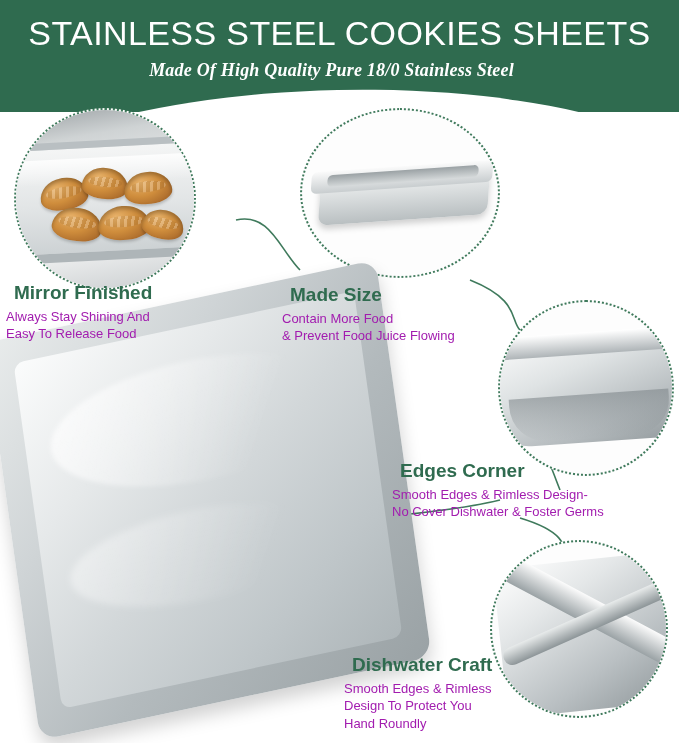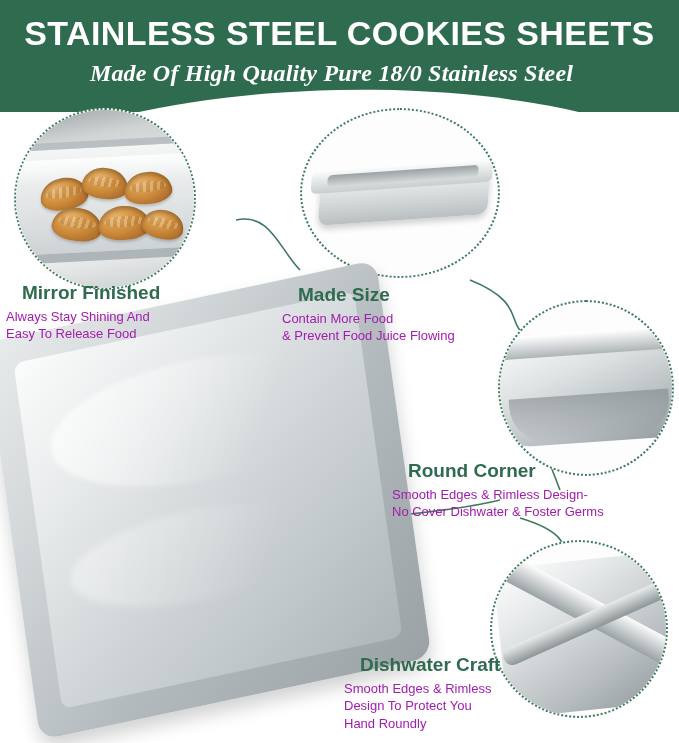--- a/index.html
+++ b/index.html
@@ -36,29 +36,29 @@
   .header-inner {
     position: absolute;
     left: 0; top: 0; width: 679px;
     text-align: center;
     z-index: 3;
   }
   .title {
     margin: 16px 0 0 0;
     color: #ffffff;
     font-size: 34px;
-    font-weight: bold;
+    font-weight: normal;
     letter-spacing: 0.4px;
     line-height: 1.05;
     font-family: "Liberation Sans", sans-serif;
   }
   .subtitle {
     margin: 8px 16px 0 0;
     color: #ffffff;
-    font-size: 24px;
+    font-size: 18px;
     font-style: italic;
     font-weight: bold;
     font-family: "Liberation Serif", serif;
     letter-spacing: 0.2px;
   }
 
   
   .circle {
     position: absolute;
     border-radius: 50%;
@@ -66,21 +66,21 @@
     overflow: hidden;
     background: #fdfdfd;
   }
 
   
   .feat-title {
     color: #2f6b4f;
     font-size: 19px;
     font-weight: bold;
     line-height: 1.1;
-    margin: 0 0 4px 16px;
+    margin: 0 0 4px 8px;
   }
   .feat-desc {
     color: #a21caf;
     font-size: 13px;
     line-height: 1.35;
     margin: 0;
     white-space: pre-line;
   }
   .feat {
     position: absolute;
@@ -299,21 +299,21 @@
 Easy To Release Food</div>
   </div>
 
   <div class="feat" id="f2">
     <div class="feat-title">Made Size</div>
     <div class="feat-desc">Contain More Food
 &amp; Prevent Food Juice Flowing</div>
   </div>
 
   <div class="feat" id="f3">
-    <div class="feat-title">Round Corner</div>
+    <div class="feat-title">Edges Corner</div>
     <div class="feat-desc">Smooth Edges &amp; Rimless Design-
 No Cover Dishwater &amp; Foster Germs</div>
   </div>
 
   <div class="feat" id="f4">
     <div class="feat-title">Dishwater Craft</div>
     <div class="feat-desc">Smooth Edges &amp; Rimless
 Design To Protect You
 Hand Roundly</div>
   </div>

